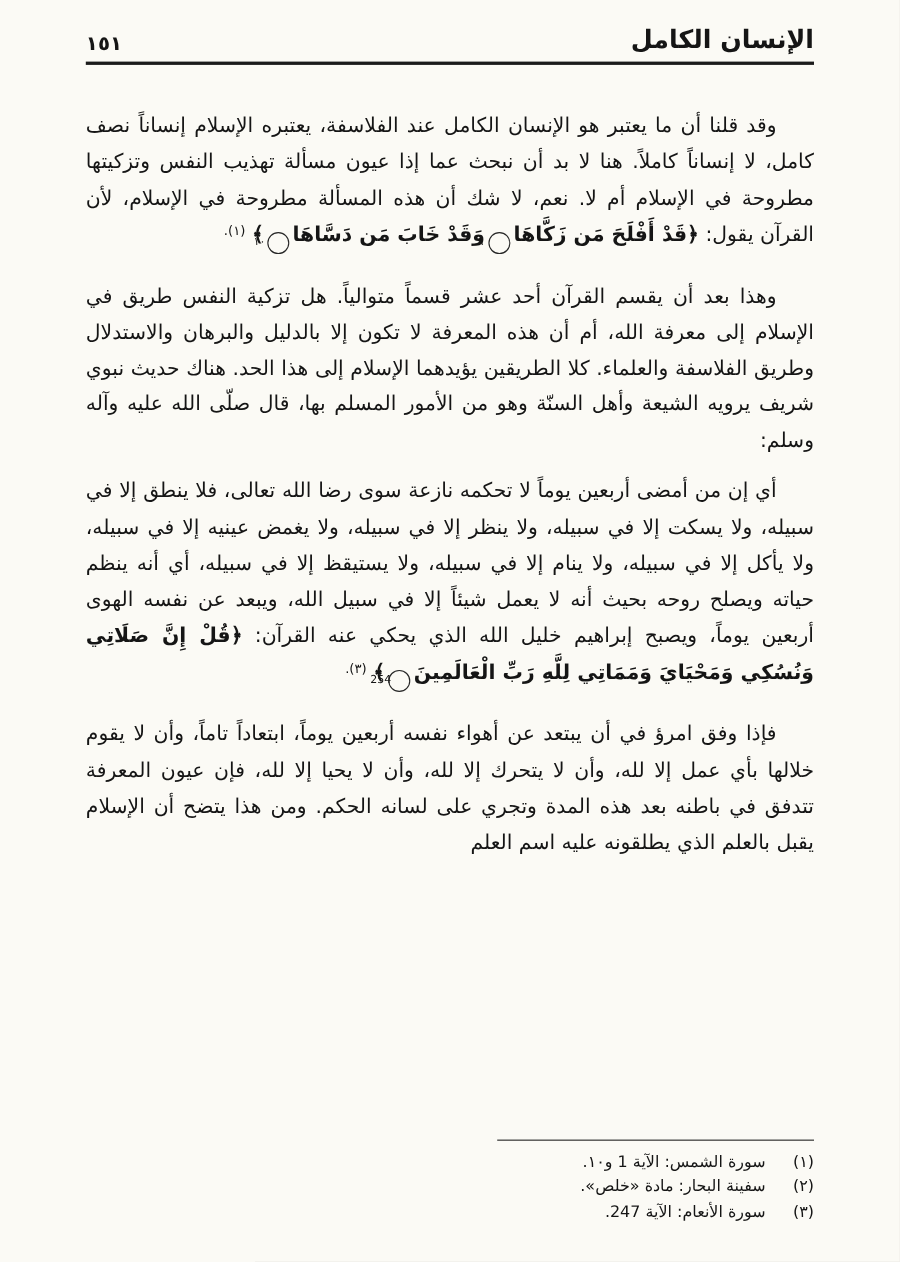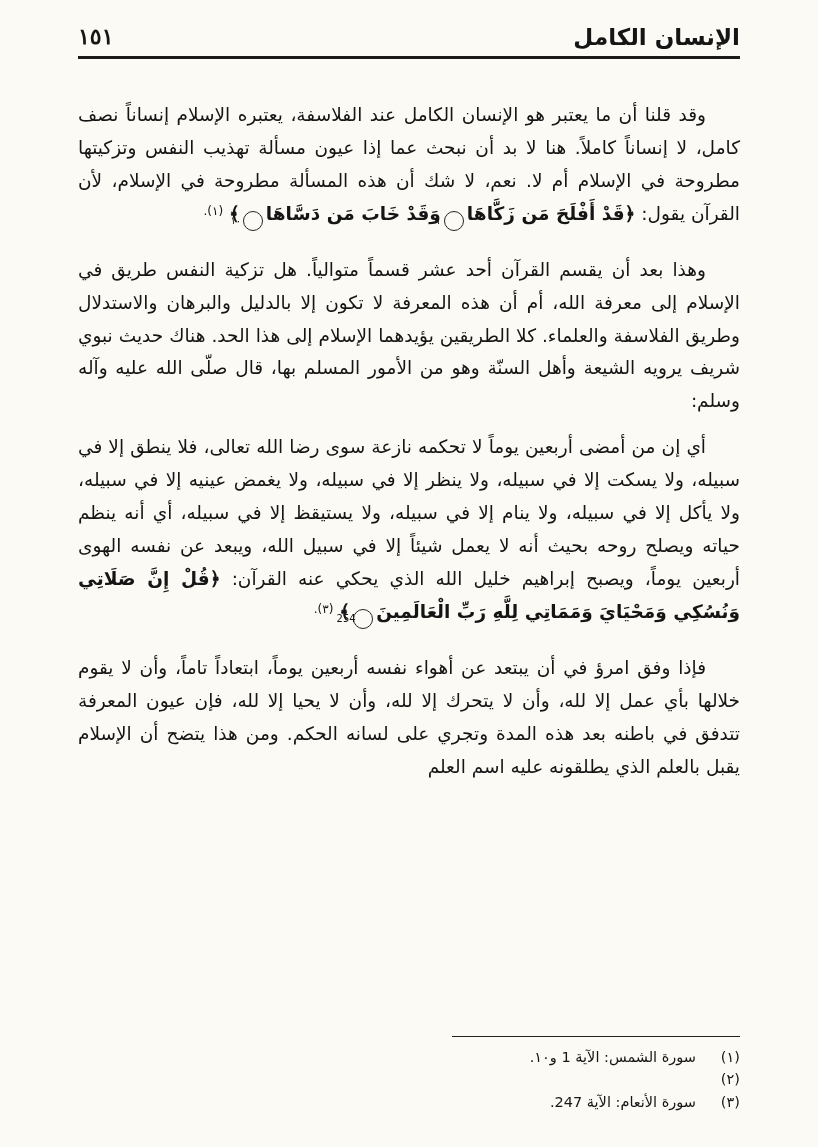--- a/index.html
+++ b/index.html
@@ -19,21 +19,21 @@
     overflow: hidden;
   }
   .header {
     display: flex;
     justify-content: space-between;
     align-items: flex-end;
     border-bottom: 3px solid #1b1b1b;
     padding-bottom: 6px;
   }
   .book-title { font-weight: bold; font-size: 23px; letter-spacing: 0; }
-  .page-num { font-weight: bold; font-size: 22px; font-family: Liberation Serif, serif; }
+  .page-num { font-weight: bold; font-size: 18px; }
   .body {
     margin-top: 40px;
     font-size: 18.5px;
     line-height: 1.78;
     text-align: justify;
   }
   .body p { text-indent: 34px; margin-bottom: 13px; }
   .quran { font-weight: bold; }
   .ayah {
     display: inline-flex;
@@ -90,20 +90,21 @@
   </main>
 
   <footer class="footnotes">
     <div class="fn-rule"></div>
     <div class="fn-row">
       <span class="fn-num">(١)</span>
       <span>سورة الشمس: الآية 1 و١٠.</span>
     </div>
     <div class="fn-row">
       <span class="fn-num">(٢)</span>
+      <span>سفينة البحار: مادة «خلص».</span>
     </div>
     <div class="fn-row">
       <span class="fn-num">(٣)</span>
       <span>سورة الأنعام: الآية 247.</span>
     </div>
   </footer>
 
 </div>
 
 </body></html>

